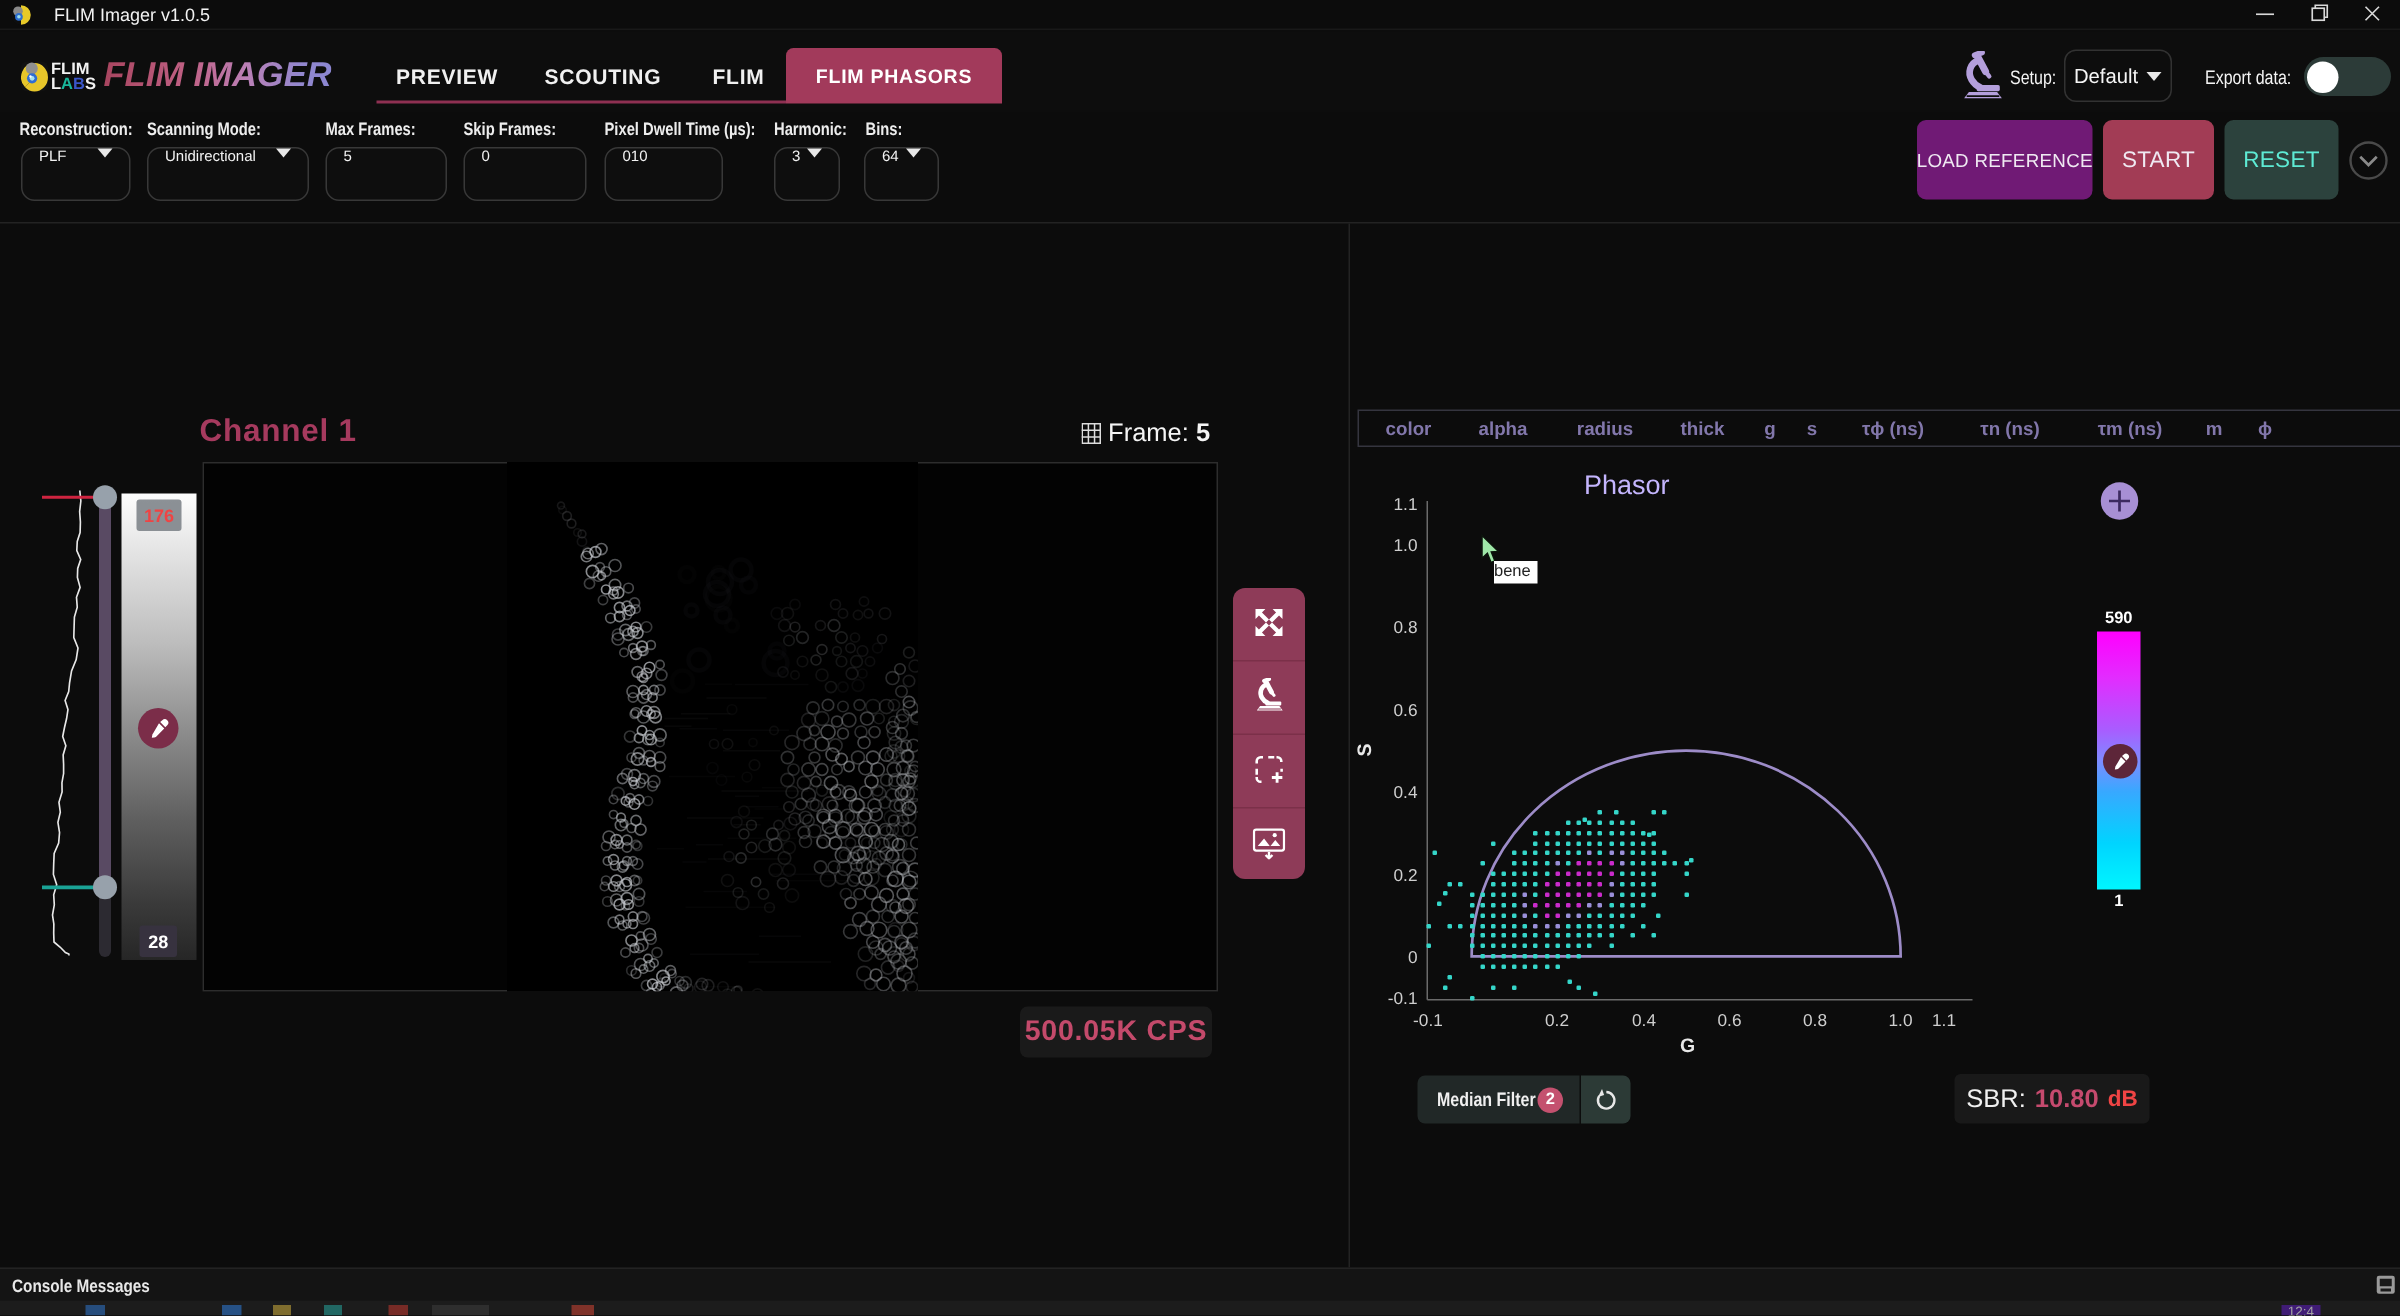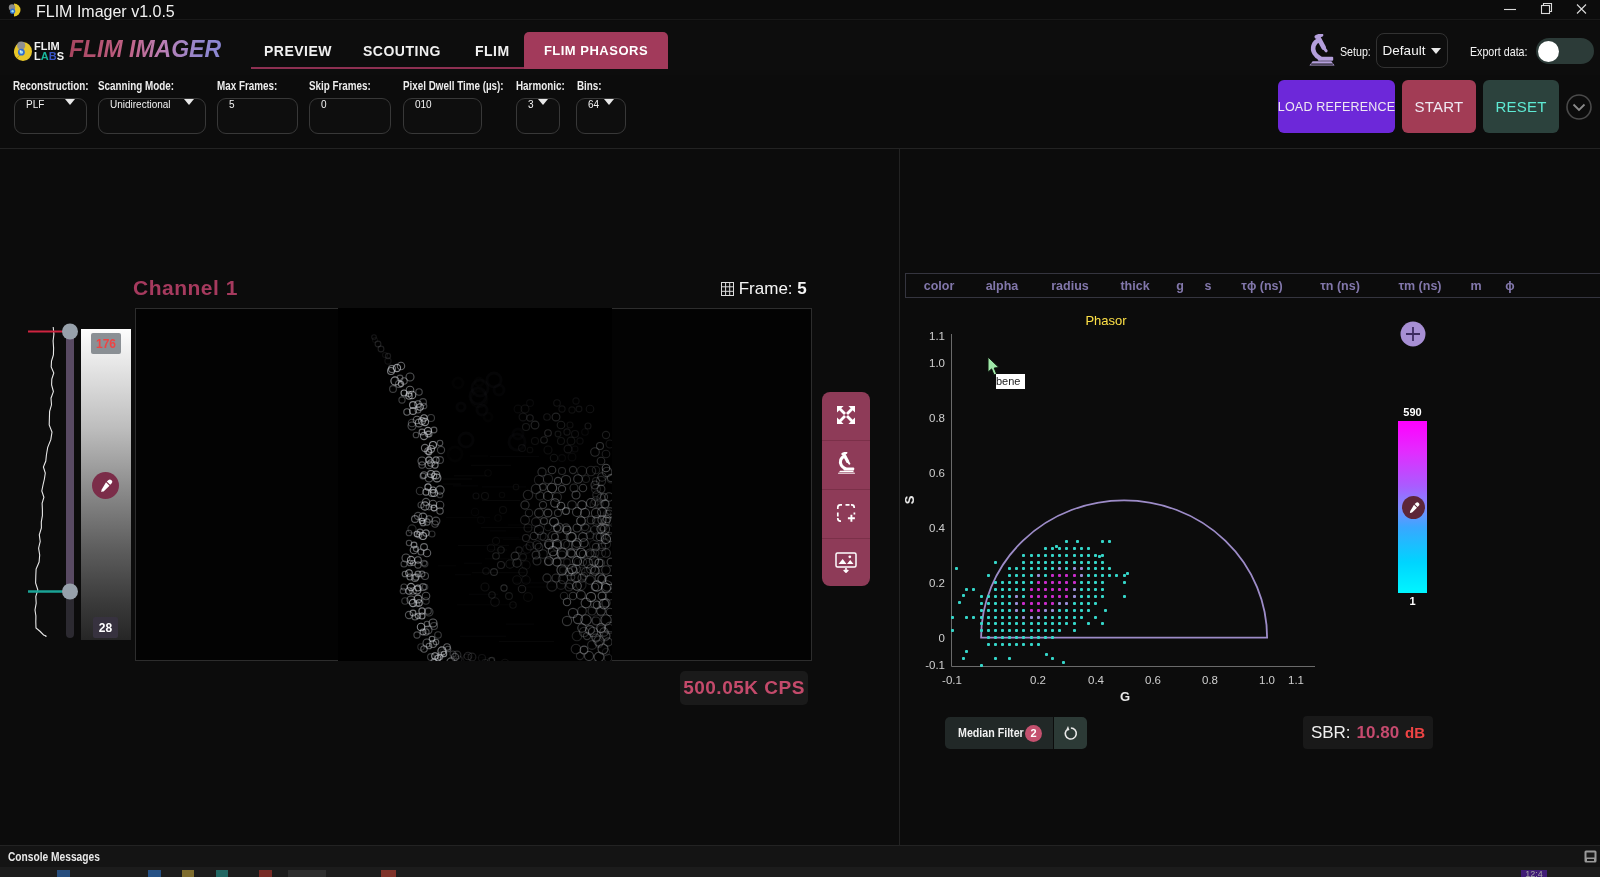--- a/index.html
+++ b/index.html
@@ -1,19 +1,19 @@
 <!DOCTYPE html>
 <html><head><meta charset="utf-8"><title>FLIM Imager v1.0.5</title>
 <style>
 *{margin:0;padding:0;box-sizing:border-box}
 html,body{width:1600px;height:877px;overflow:hidden;background:#0c0c0c}
 body{font-family:"Liberation Sans",sans-serif;color:#fff;position:relative}
 .abs{position:absolute}
 #titlebar{position:absolute;left:0;top:0;width:1600px;height:20px;background:#0c0c0c;border-bottom:1px solid #191919}
-#titlebar .t{position:absolute;left:36px;top:3px;font-size:16px;color:#f2f2f2}
+#titlebar .t{position:absolute;left:36px;top:3px;font-size:12px;color:#f2f2f2}
 #hdr{position:absolute;left:0;top:21px;width:1600px;height:54px;background:#0d0d0d}
 #brand{position:absolute;left:69px;top:38px;font-size:23px;line-height:23px;font-style:italic;font-weight:700;
  background:linear-gradient(90deg,#a8455f 0%,#c06185 38%,#bb7fb5 62%,#9387cd 86%,#8b87d2 100%);
  -webkit-background-clip:text;background-clip:text;color:transparent}
 .tab{position:absolute;top:43px;font-size:14px;font-weight:700;letter-spacing:0.5px;color:#f0f0f0}
 #tabline{position:absolute;left:251px;top:67px;width:273px;height:2px;background:#8e3052}
 #activetab{position:absolute;left:524px;top:32px;width:144px;height:37px;background:#a23a5b;border-radius:5px 5px 0 0;
  display:flex;align-items:center;justify-content:center;font-size:13px;font-weight:700;letter-spacing:0.5px;color:#fff}
 .lbl{position:absolute;top:79px;font-size:12px;font-weight:700;color:#ededed;white-space:nowrap;transform:scaleX(0.82);transform-origin:0 50%}
 .cond{transform:scaleX(0.82);transform-origin:0 50%;white-space:nowrap}
@@ -31,21 +31,21 @@
 #chan{position:absolute;left:133px;top:276px;font-size:21px;font-weight:700;color:#a63a5e;letter-spacing:0.5px}
 #framelab{position:absolute;left:721px;top:279px;font-size:17px;color:#f5f5f5}
 #imgpanel{position:absolute;left:135px;top:308px;width:677px;height:353px;border:1px solid #2d2d2d;background:#030303}
 #micro{position:absolute;left:338px;top:308px;width:274px;height:353px;background:#000;overflow:hidden}
 #cps{position:absolute;left:680px;top:671px;width:128px;height:34px;background:#1a1a1a;border-radius:5px;
  display:flex;align-items:center;justify-content:center;font-size:19px;font-weight:700;color:#c44a6b;letter-spacing:0.5px}
 #toolbar{position:absolute;left:822px;top:392px;width:48px;height:194px;background:#8e3b58;border-radius:8px}
 .tbsep{position:absolute;left:0;width:48px;height:1px;background:#7b3049}
 #thdr{position:absolute;left:905px;top:273px;width:760px;height:25px;border:1px solid #35353f}
 #thdr span{position:absolute;top:5px;font-size:12.5px;font-weight:700;color:#8277ab;transform:translateX(-50%);white-space:nowrap}
-#phasor-title{position:absolute;left:1056px;top:313px;width:100px;text-align:center;font-size:13px;color:#fde047}
+#phasor-title{position:absolute;left:1056px;top:313px;width:100px;text-align:left;font-size:18px;color:#c4b5fd}
 #cbar{position:absolute;left:1398px;top:421px;width:29px;height:172px;
  background:linear-gradient(180deg,#ff00ff 0%,#e22cff 18%,#a95cff 38%,#7e8bff 50%,#38a8ff 62%,#00d4ff 82%,#00f6ff 100%)}
 #cbar-top{position:absolute;left:1398px;top:406px;width:29px;text-align:center;font-size:11px;font-weight:700;color:#fff}
 #cbar-bot{position:absolute;left:1398px;top:595px;width:29px;text-align:center;font-size:11px;font-weight:700;color:#fff}
 .eyebtn{position:absolute;border-radius:50%;display:flex;align-items:center;justify-content:center}
 #med{position:absolute;left:945px;top:717px;width:108px;height:32px;background:#212827;border-radius:5px 0 0 5px}
 #med .mt{position:absolute;left:13px;top:8px;font-size:13px;font-weight:700;color:#f0f0f0;white-space:nowrap;transform:scaleX(0.82);transform-origin:0 50%}
 #medbadge{position:absolute;left:80px;top:7.5px;width:17px;height:17px;border-radius:50%;background:#c4516f;display:flex;align-items:center;justify-content:center;font-size:11px;font-weight:700}
 #medref{position:absolute;left:1054px;top:717px;width:33px;height:32px;background:#2c3a36;border-radius:0 5px 5px 0;display:flex;align-items:center;justify-content:center}
 #sbr{position:absolute;left:1303px;top:716px;width:130px;height:33px;background:#191919;border-radius:4px;
@@ -135,21 +135,21 @@
 <span class="lbl" style="left:403px">Pixel Dwell Time (µs):</span>
 <span class="lbl" style="left:516px">Harmonic:</span>
 <span class="lbl" style="left:577px">Bins:</span>
 <div class="inp" style="left:14px;width:73px">PLF<span class="caret"></span></div>
 <div class="inp" style="left:98px;width:108px">Unidirectional<span class="caret"></span></div>
 <div class="inp" style="left:217px;width:81px">5</div>
 <div class="inp" style="left:309px;width:82px">0</div>
 <div class="inp" style="left:403px;width:79px">010</div>
 <div class="inp" style="left:516px;width:44px">3<span class="caret"></span></div>
 <div class="inp" style="left:576px;width:50px">64<span class="caret"></span></div>
-<div class="btn" style="left:1278px;width:117px;background:#6d28d9">LOAD REFERENCE</div>
+<div class="btn" style="left:1278px;width:117px;background:#701a75">LOAD REFERENCE</div>
 <div class="btn" style="left:1402px;width:74px;background:#a23c55;font-size:15px">START</div>
 <div class="btn" style="left:1483px;width:76px;background:#2c423d;color:#5eead4;font-size:15px">RESET</div>
 <svg class="abs" style="left:1566px;top:94px" width="26" height="26" viewBox="0 0 26 26">
   <circle cx="13" cy="13" r="12" fill="none" stroke="#4a4a4a" stroke-width="1.6"></circle>
   <path d="M7.5 10.5 L13 16 L18.5 10.5" fill="none" stroke="#8a8a8a" stroke-width="1.8"></path>
 </svg>
 
 <div id="divider-h"></div>
 <div id="divider-v"></div>
 

